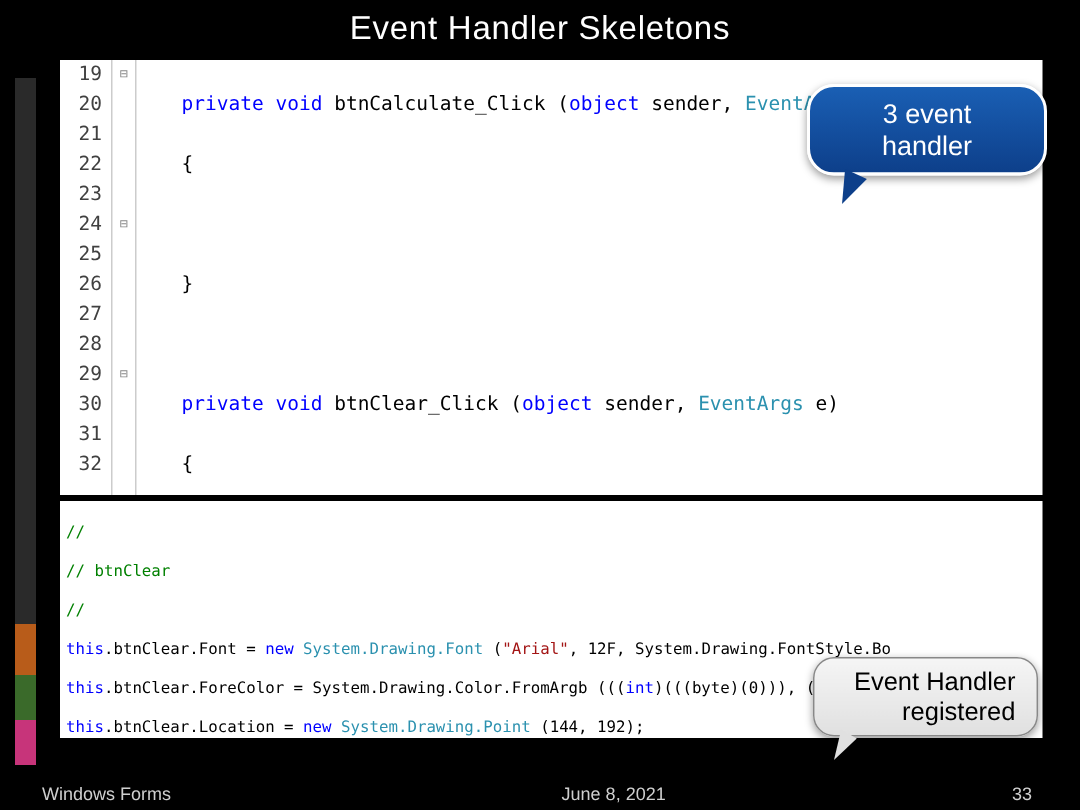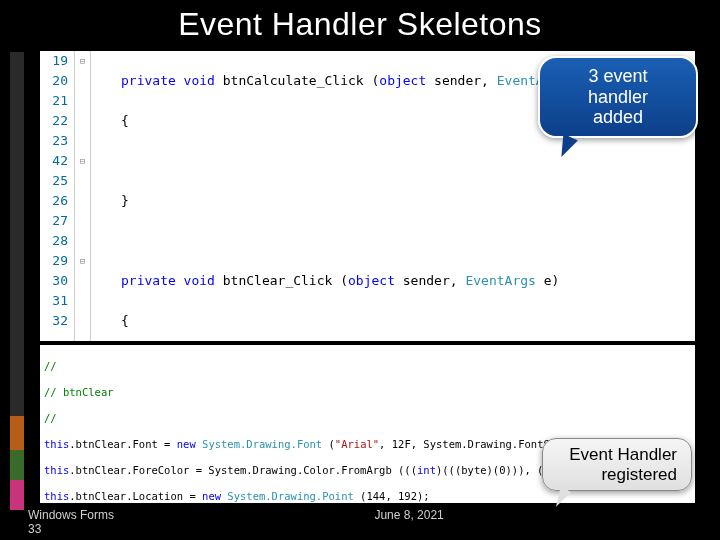--- a/index.html
+++ b/index.html
@@ -6,40 +6,40 @@
   body {
     width: 720px;
     height: 540px;
     background: #000;
     font-family: Arial, sans-serif;
     position: relative;
     overflow: hidden;
   }
   .title {
     color: #fff;
-    font-size: 32px;
+    font-size: 22px;
     font-weight: 400;
     text-align: center;
     padding: 6px 0 8px 0;
     letter-spacing: 0.5px;
   }
   .code-pane-1 {
     background: #fff;
     margin: 0 25px 0 40px;
     height: 290px;
     position: relative;
     display: flex;
   }
   .gutter {
     width: 35px;
     background: #fff;
     border-right: 1px solid #ccc;
     font-family: Consolas, monospace;
     font-size: 13px;
-    color: #0369a1;
+    color: #404040;
     text-align: right;
     padding-right: 6px;
     line-height: 20px;
   }
   .gutter-line { height: 20px; }
   .fold-col {
     width: 16px;
     border-right: 1px solid #ccc;
     text-align: center;
     line-height: 20px;
@@ -123,21 +123,20 @@
   }
   .footer {
     position: absolute;
     bottom: 4px;
     left: 0; right: 0;
     display: flex;
     justify-content: space-between;
     padding: 0 32px 0 28px;
     color: #cfcfcf;
     font-size: 12px;
-    flex-direction: column;
   }
   .footer-date { position: absolute; left: 52%; }
   .side-bars {
     position: absolute;
     left: 10px; top: 52px; bottom: 30px;
     width: 14px;
     display: flex; flex-direction: column;
   }
   .sb-a { flex: 1; background: #2a2a2a; }
   .sb-b { height: 34px; background: #b85c1a; }
@@ -156,21 +155,21 @@
 
 <div class="title">Event Handler Skeletons</div>
 
 <div class="code-pane-1">
   <div class="gutter">
     <div class="gutter-line">19</div>
     <div class="gutter-line">20</div>
     <div class="gutter-line">21</div>
     <div class="gutter-line">22</div>
     <div class="gutter-line">23</div>
-    <div class="gutter-line">42</div>
+    <div class="gutter-line">24</div>
     <div class="gutter-line">25</div>
     <div class="gutter-line">26</div>
     <div class="gutter-line">27</div>
     <div class="gutter-line">28</div>
     <div class="gutter-line">29</div>
     <div class="gutter-line">30</div>
     <div class="gutter-line">31</div>
     <div class="gutter-line">32</div>
   </div>
   <div class="fold-col">
@@ -202,21 +201,20 @@
 <div class="code-line"></div>
 <div class="code-line"><span class="kw">private</span><span class="kw"> void</span><span> btnQuit_Click (</span><span class="kw">object</span><span> sender, </span><span class="typ">EventArgs</span><span> e)</span></div>
 <div class="code-line">{</div>
 
 
   </div>
 </div>
 
 <div class="callout callout-1">
   <div>3 event handler</div>
-  <div>added</div>
   <div class="callout-pointer-1"></div>
 </div>
 
 <div class="code-pane-2">
 <div><span class="cmt">//</span></div>
 <div><span class="cmt">// btnClear</span></div>
 <div><span class="cmt">//</span></div>
 <div><span class="kw">this</span><span>.btnClear.</span><span>Font = </span><span class="kw">new</span><span> </span><span class="typ">System.Drawing.Font</span><span> (</span><span class="str">"Arial"</span><span>, 12F, System.Drawing.FontStyle.Bo</span></div>
 <div><span class="kw">this</span><span>.btnClear.</span><span>ForeColor = System.Drawing.Color.FromArgb (((</span><span class="kw">int</span><span>)(((byte)(0))), ((int)((</span></div>
 <div><span class="kw">this</span><span>.btnClear.</span><span>Location = </span><span class="kw">new</span><span> </span><span class="typ">System.Drawing.Point</span><span> (144, 192);</span></div>

